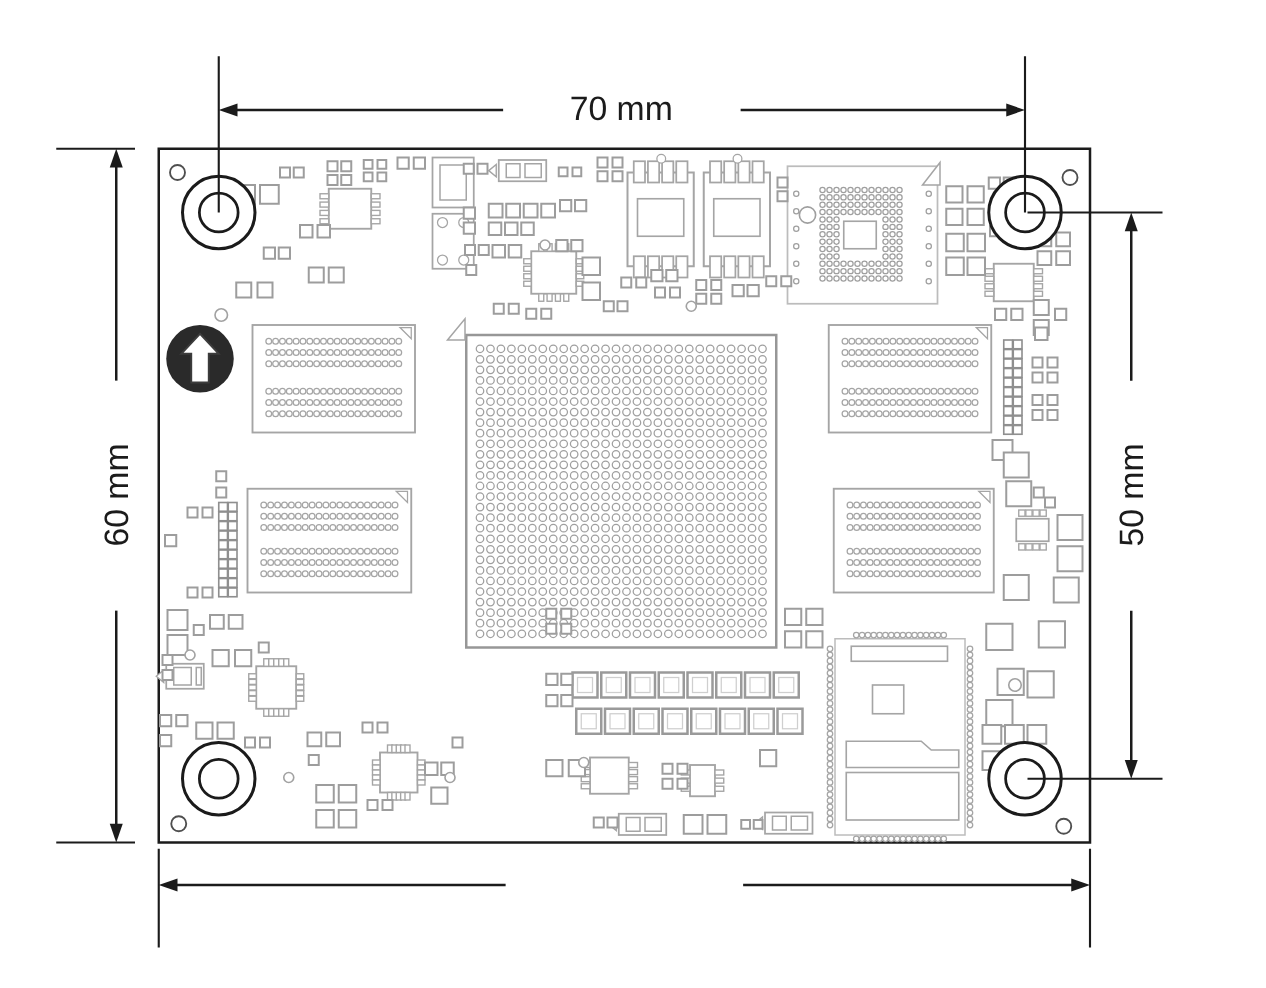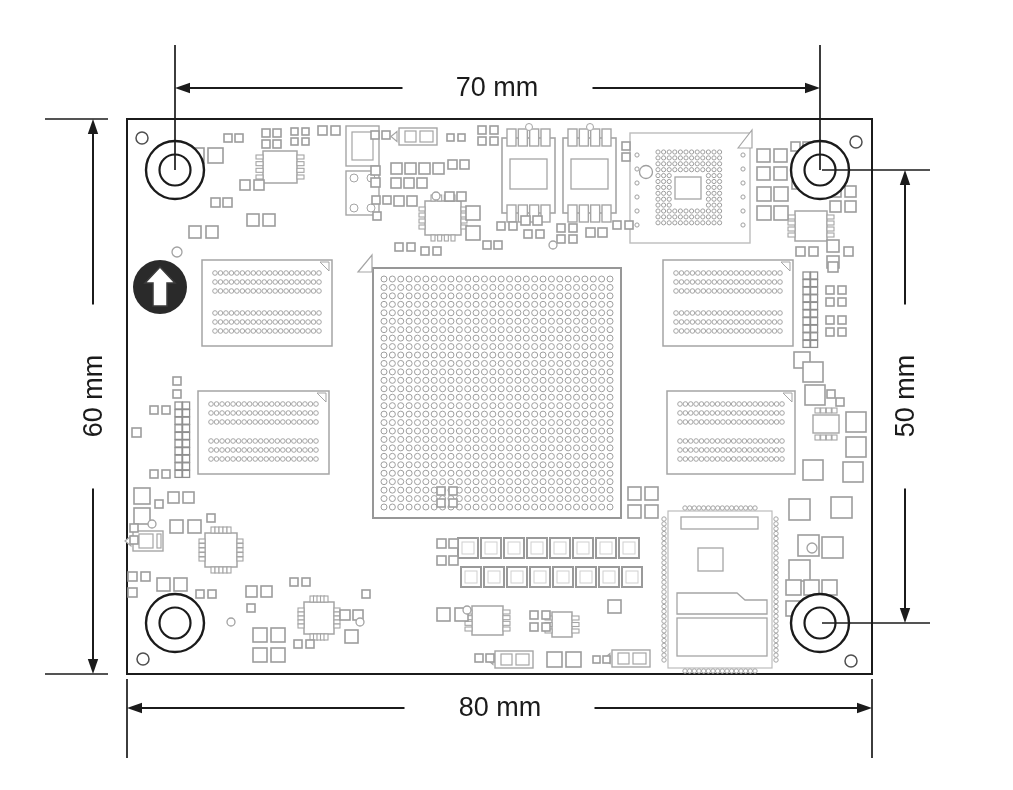--- a/index.html
+++ b/index.html
@@ -2058,16 +2058,15 @@
           <line x1="822" y1="170" x2="930" y2="170" stroke="#1b1b1b" stroke-width="1.7"></line>
           <line x1="822" y1="623" x2="930" y2="623" stroke="#1b1b1b" stroke-width="1.7"></line>
           <line x1="905" y1="184" x2="905" y2="304.5" stroke="#1b1b1b" stroke-width="2"></line>
           <line x1="905" y1="488.5" x2="905" y2="609" stroke="#1b1b1b" stroke-width="2"></line>
           <polygon points="905,170 899.8,185 910.2,185" fill="#1b1b1b" stroke="none" stroke-width="1"></polygon>
           <polygon points="905,623 899.8,608 910.2,608" fill="#1b1b1b" stroke="none" stroke-width="1"></polygon>
         </g>
       </g>
     </svg>
   <div id="lbl-top" class="dim-label">70 mm</div>
-  <div id="lbl-bottom" class="dim-label">80 mm</div>
   <div id="lbl-left" class="dim-label rot">60 mm</div>
   <div id="lbl-right" class="dim-label rot">50 mm</div>
 </div>
 
 </body></html>

